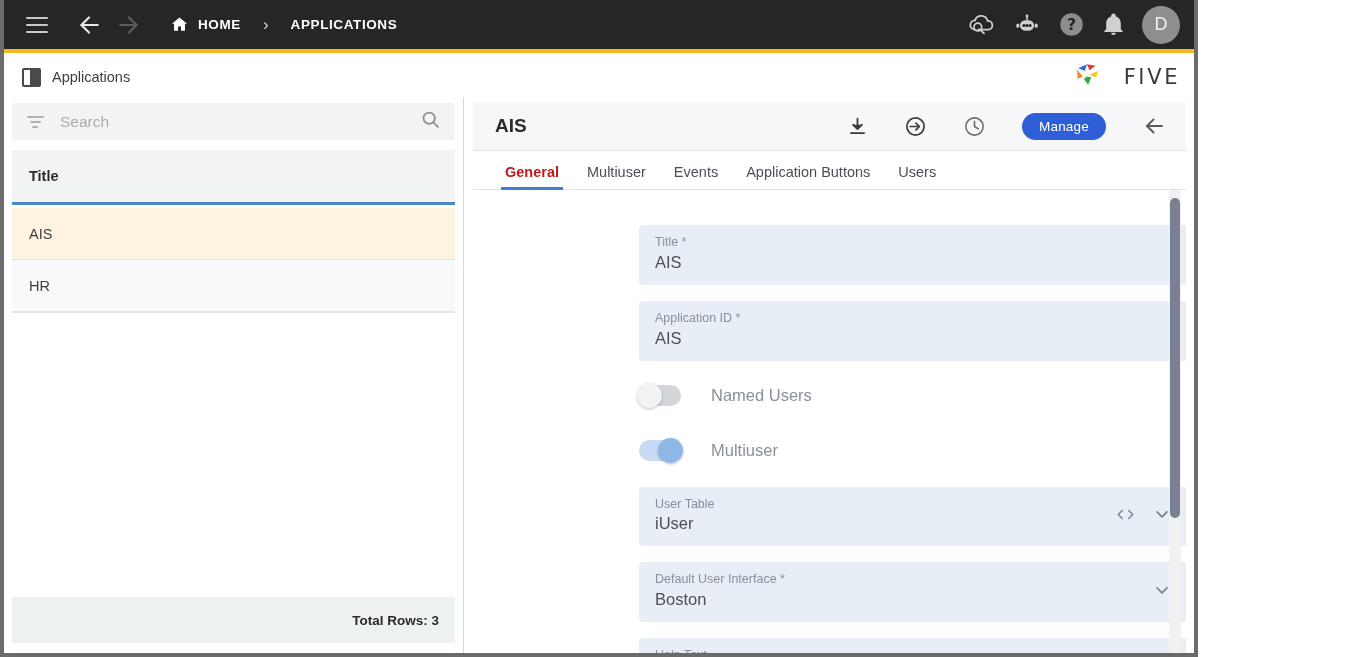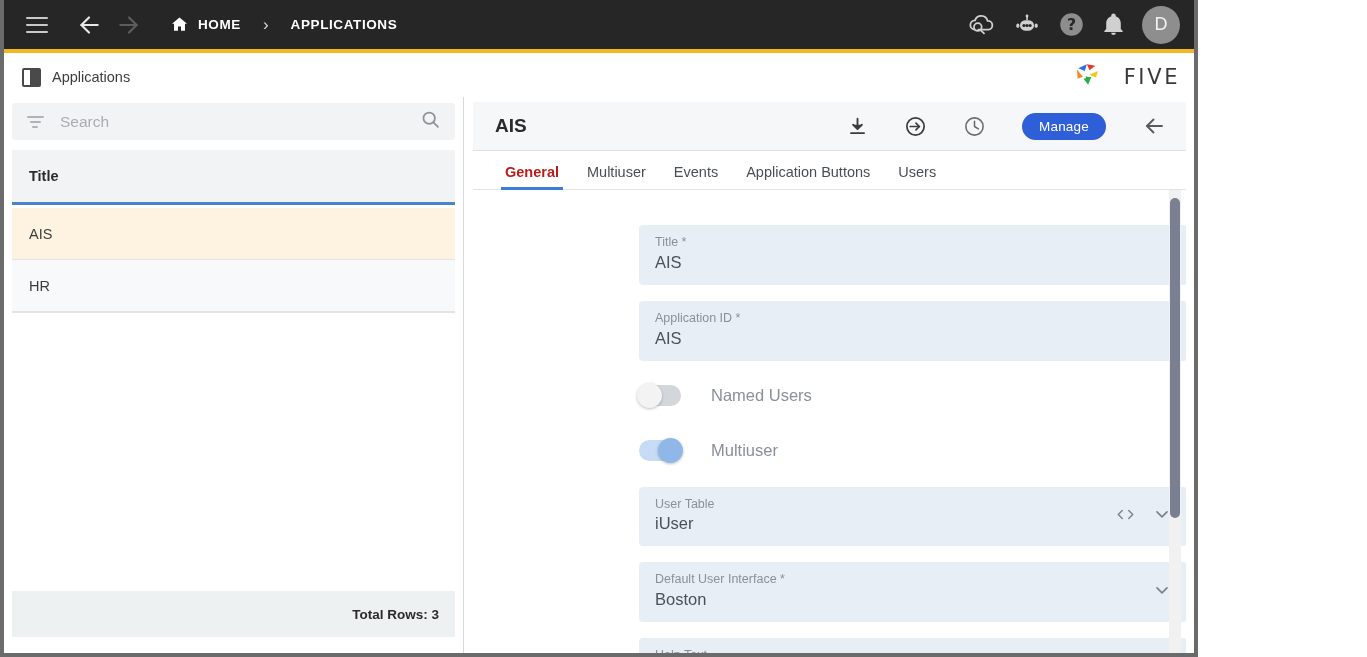--- a/index.html
+++ b/index.html
@@ -110,21 +110,21 @@
   .grid-row {
     height: 52px; display: flex; align-items: center;
     padding: 0 17px; font-size: 14.5px; color: #3d3d3d;
     border-bottom: 1px solid #e3e4e6; cursor: pointer;
   }
   .grid-row.sel { background: #fdf3e0; }
   .grid-row.alt { background: #f8f9fa; }
   .grid-filler { border-bottom: 1px solid #e3e4e6; height: 1px; }
 
   .grid-foot {
-    position: absolute; left: 8px; right: 8px; bottom: 16px; height: 46px;
+    position: absolute; left: 8px; right: 8px; bottom: 10px; height: 46px;
     background: #edf1f2;
     display: flex; align-items: center; justify-content: flex-end;
     padding-right: 16px;
     font-size: 13.5px; font-weight: bold; color: #2b2b2b;
   }
 
   
   .rightpanel {
     position: absolute; left: 461px; top: 97px; right: 0; bottom: 0;
     background: #ffffff;

